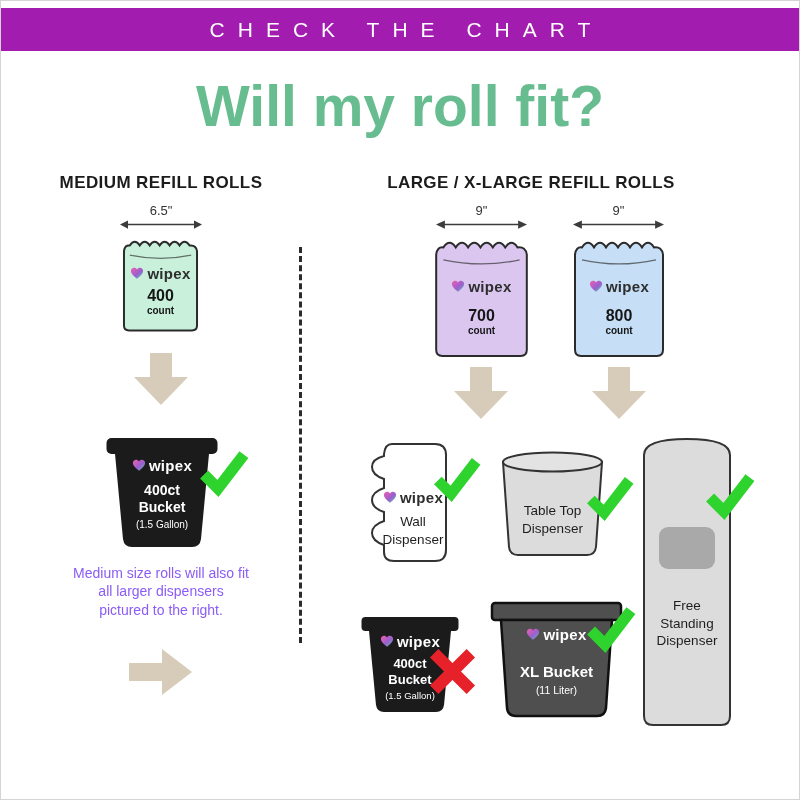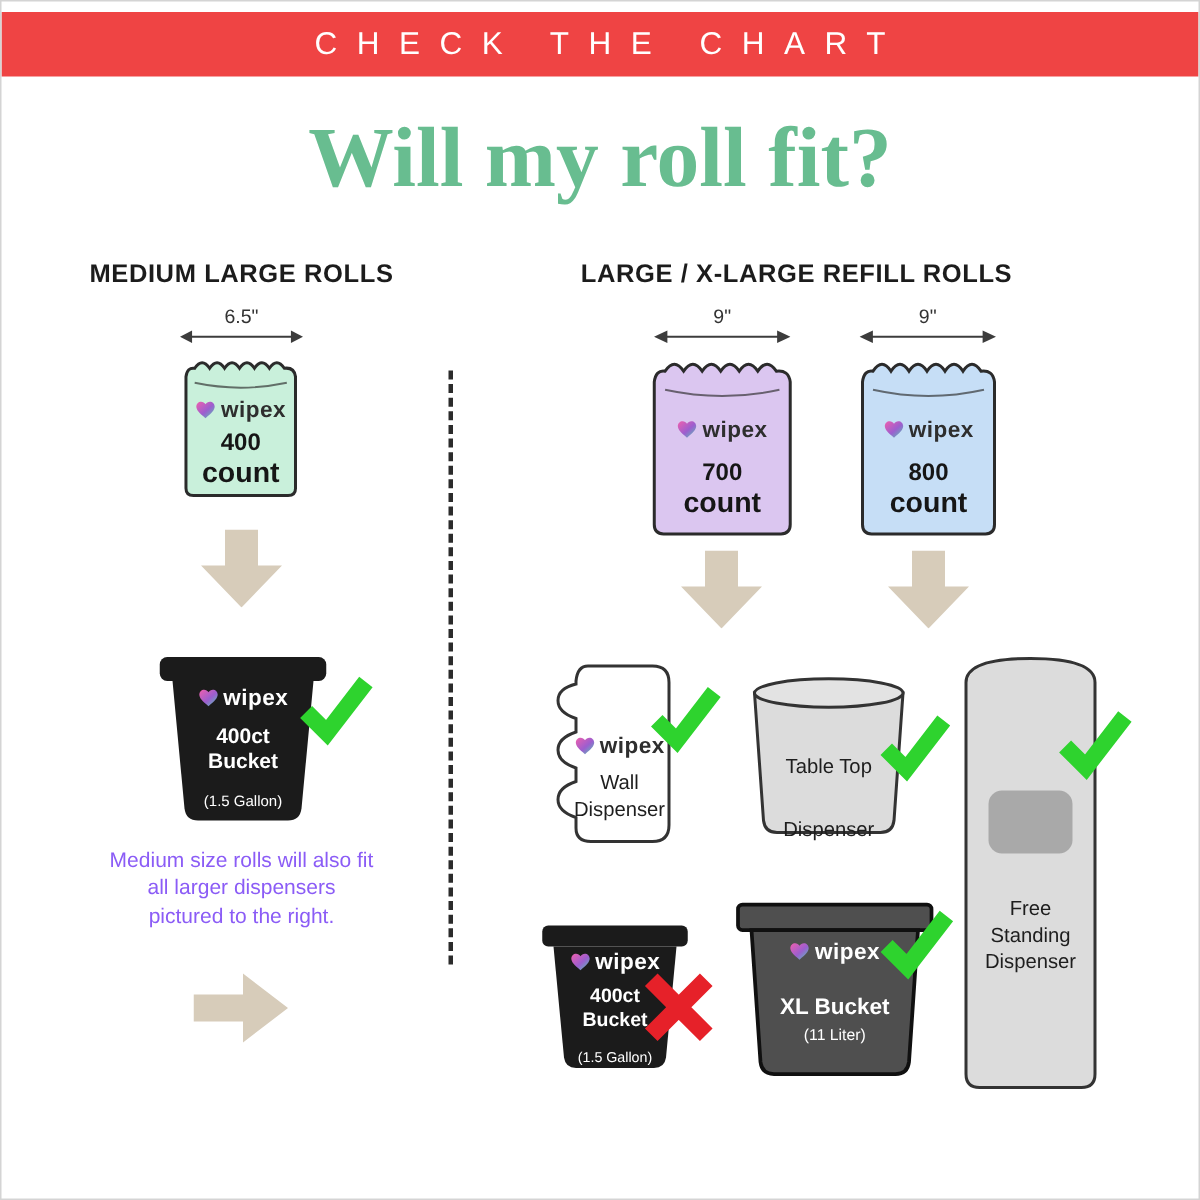--- a/index.html
+++ b/index.html
@@ -1,25 +1,25 @@
 <!DOCTYPE html>
 <html><head>
 <meta charset="utf-8">
 <style>
   * { margin:0; padding:0; box-sizing:border-box; }
   body { background:#ffffff; font-family:"Liberation Sans", sans-serif; }
   #canvas { position:relative; width:800px; height:800px; background:#fff;
             border:1px solid #d4d4d4; overflow:hidden; }
 
   .banner { position:absolute; left:0; right:0; top:7px; height:43px;
-            background:#ef4444; display:flex; align-items:center; justify-content:center; }
+            background:#a21caf; display:flex; align-items:center; justify-content:center; }
   .banner-text { color:#fff; font-size:21px; font-weight:500; letter-spacing:13px; text-indent:13px; }
 
   .page-title { position:absolute; top:72px; left:0; width:100%; text-align:center;
-                font-size:57px; font-weight:800; color:#68bd90;font-family:Liberation Serif, serif; }
+                font-size:57px; font-weight:800; color:#68bd90; }
 
   .col-header { position:absolute; font-size:17px; font-weight:bold; color:#1c1c1c;
                 text-align:center; letter-spacing:.4px; }
 
   .divider { position:absolute; border-left:3px dashed #2b2b2b; }
 
   .measure { position:absolute; text-align:center; }
   .measure .m-label { font-size:13px; color:#333; display:block; margin-bottom:1px; }
   .measure svg { display:block; width:100%; height:11px; }
 
@@ -27,24 +27,24 @@
   .bag > svg, .bucket > svg, .dispenser > svg { position:absolute; left:0; top:0; width:100%; height:100%; }
 
   .content { position:absolute; inset:0; display:flex; flex-direction:column; align-items:center; text-align:center; }
 
   .logo { display:flex; align-items:center; gap:3px; }
   .logo svg { width:14px; height:13px; }
   .brand { font-size:15px; font-weight:bold; color:#2e2e2e; letter-spacing:.3px; }
   .logo.light .brand { color:#fff; }
 
   .count-num { font-size:16px; font-weight:bold; color:#161616; line-height:1.15; }
-  .count-label { font-size:19px; font-weight:bold; color:#161616; }
+  .count-label { font-size:10px; font-weight:bold; color:#161616; }
 
   .bk-line { color:#fff; font-weight:bold; font-size:14px; line-height:1.2; }
-  .bk-size { color:#fff; font-size:10px; margin-top:13px;text-align:right; }
+  .bk-size { color:#fff; font-size:10px; margin-top:3px;text-align:right; }
   .xl-line { color:#fff; font-weight:bold; font-size:15px; }
   .xl-size { color:#fff; font-size:10.5px; margin-top:4px;text-align:center; }
 
   .disp-line { font-size:13.5px; color:#1e1e1e; line-height:1.3; }
 
   .arrow, .check, .cross { position:absolute; }
   .arrow svg, .check svg, .cross svg { display:block; width:100%; height:100%; }
 
   .note { position:absolute; text-align:center; font-size:14px; color:#8b5cf6; line-height:1.32; }
 </style>
@@ -62,21 +62,21 @@
       </linearGradient>
     </defs>
   </svg>
 
   <div class="banner">
     <span class="banner-text">CHECK THE CHART</span>
   </div>
 
   <div class="page-title">Will my roll fit?</div>
 
-  <div class="col-header" style="left:25px; top:172px; width:270px;">MEDIUM LARGE ROLLS</div>
+  <div class="col-header" style="left:25px; top:172px; width:270px;">MEDIUM REFILL ROLLS</div>
   <div class="col-header" style="left:310px; top:172px; width:440px;">LARGE / X-LARGE REFILL ROLLS</div>
 
   <div class="divider" style="left:298px; top:246px; height:396px;"></div>
 
   <div class="measure" style="left:119px; top:202px; width:82px;">
     <span class="m-label">6.5"</span>
     <svg viewBox="0 0 92 12" preserveAspectRatio="none">
       <line x1="6" y1="6" x2="86" y2="6" stroke="#3c3c3c" stroke-width="1.6"></line>
       <polygon points="0,6 9,1.5 9,10.5" fill="#3c3c3c"></polygon>
       <polygon points="92,6 83,1.5 83,10.5" fill="#3c3c3c"></polygon>
@@ -222,21 +222,21 @@
     <svg viewBox="0 0 60 60">
         <path d="M7 33 L23 49 L53 10" fill="none" stroke="#2ed32e" stroke-width="13"></path>
       </svg>
   </div>
 
   <div class="dispenser" style="left:500px; top:449px; width:103px; height:108px;">
     <svg viewBox="0 0 103 108" preserveAspectRatio="none">
       <path d="M2 12 L8 97 Q9 105 17 105 L86 105 Q94 105 95 97 L101 12 Z" fill="#dcdcdc" stroke="#333" stroke-width="2" vector-effect="non-scaling-stroke"></path>
       <ellipse cx="51.5" cy="12" rx="49.5" ry="9.5" fill="#e3e3e3" stroke="#333" stroke-width="2" vector-effect="non-scaling-stroke"></ellipse>
     </svg>
-    <div class="content" style="padding-top:52px;gap:24px;">
+    <div class="content" style="padding-top:52px;">
       <div class="disp-line">Table Top</div>
       <div class="disp-line">Dispenser</div>
     </div>
   </div>
   <div class="check" style="left:584px; top:471px; width:50px; height:50px;">
     <svg viewBox="0 0 60 60">
         <path d="M7 33 L23 49 L53 10" fill="none" stroke="#2ed32e" stroke-width="13"></path>
       </svg>
   </div>
 

